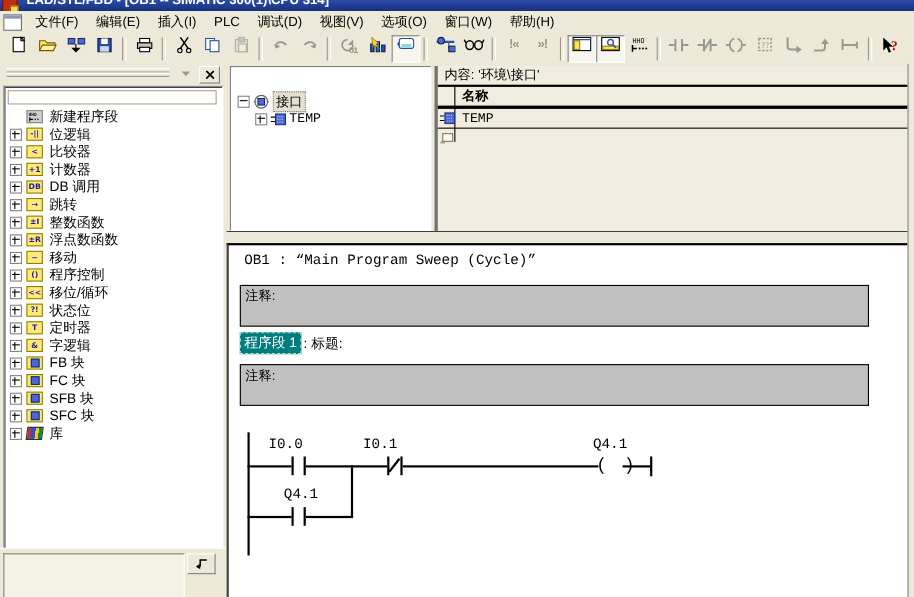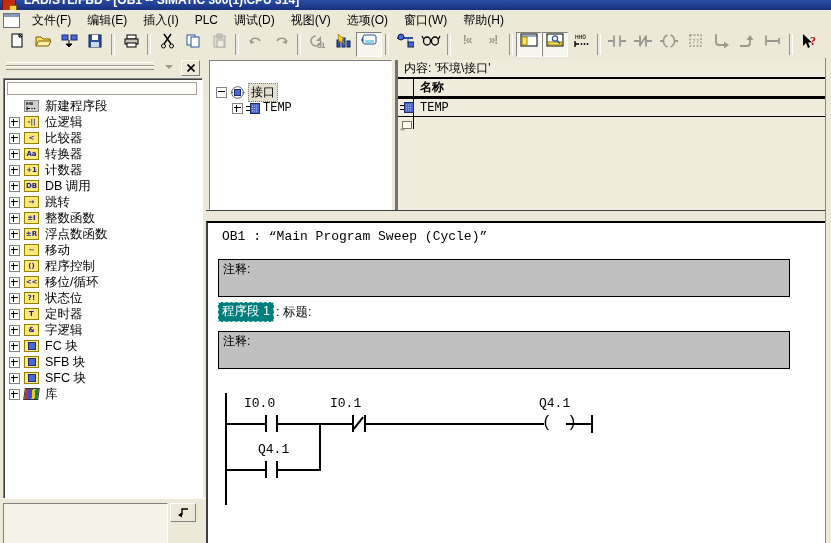--- a/index.html
+++ b/index.html
@@ -374,25 +374,20 @@
             <span class="ticon">-||</span>
             <span class="tlabel">位逻辑</span>
           </div>
         <div class="titem">
             <span class="pbox plus"></span>
             <span class="ticon">&lt;</span>
             <span class="tlabel">比较器</span>
           </div>
         <div class="titem">
             <span class="pbox plus"></span>
-            <span class="ticon">Aa</span>
-            <span class="tlabel">转换器</span>
-          </div>
-        <div class="titem">
-            <span class="pbox plus"></span>
             <span class="ticon">+1</span>
             <span class="tlabel">计数器</span>
           </div>
         <div class="titem">
             <span class="pbox plus"></span>
             <span class="ticon">DB</span>
             <span class="tlabel">DB 调用</span>
           </div>
         <div class="titem">
             <span class="pbox plus"></span>
@@ -431,20 +426,25 @@
           </div>
         <div class="titem">
             <span class="pbox plus"></span>
             <span class="ticon">T</span>
             <span class="tlabel">定时器</span>
           </div>
         <div class="titem">
             <span class="pbox plus"></span>
             <span class="ticon">&amp;</span>
             <span class="tlabel">字逻辑</span>
+          </div>
+        <div class="titem">
+            <span class="pbox plus"></span>
+            <span class="ticon blk"></span>
+            <span class="tlabel">FB 块</span>
           </div>
         <div class="titem">
             <span class="pbox plus"></span>
             <span class="ticon blk"></span>
             <span class="tlabel">FC 块</span>
           </div>
         <div class="titem">
             <span class="pbox plus"></span>
             <span class="ticon blk"></span>
             <span class="tlabel">SFB 块</span>

